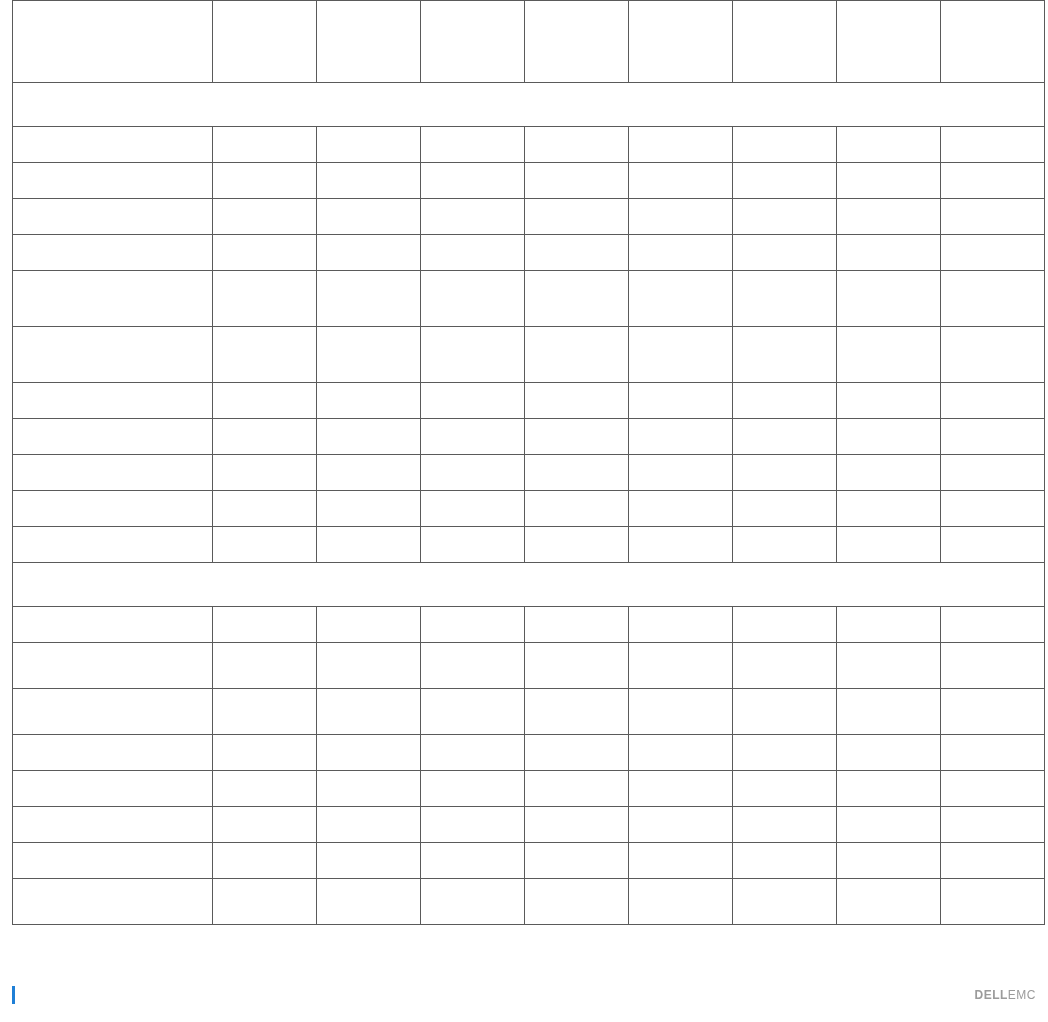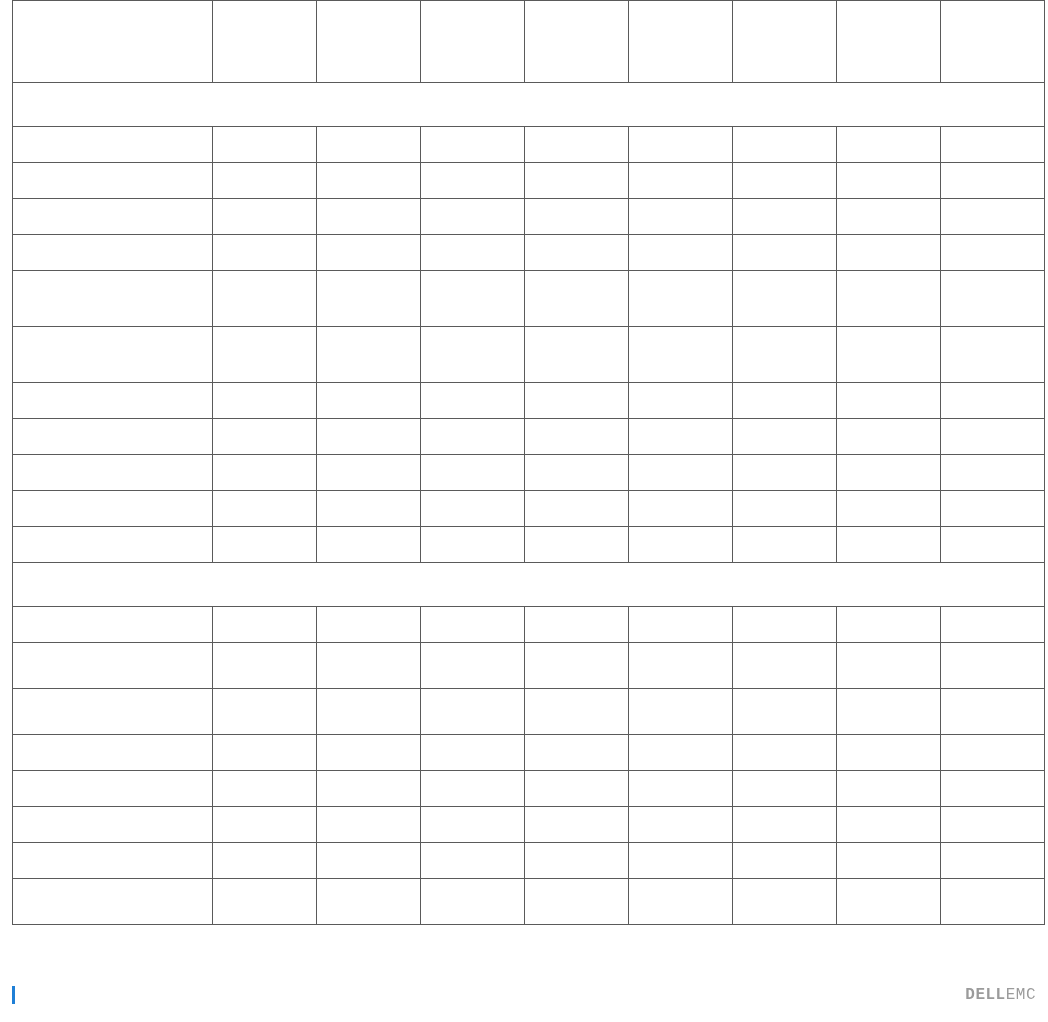--- a/index.html
+++ b/index.html
@@ -10,21 +10,21 @@
   table.grid .hdr td { height: 82px; }
   table.grid .sec td { height: 44px; border-left: 1px solid #5a5a5a; border-right: 1px solid #5a5a5a; }
   table.grid .row td { height: 36px; }
   table.grid .row.tall td { height: 56px; }
   table.grid .row.med td { height: 46px; }
   .col0 { width: 200px; }
   .coln { width: 104px; }
   .footer { position: absolute; left: 12px; right: 12px; bottom: 18px; display: flex; align-items: center; justify-content: space-between; font-size: 11px; color: #808080; }
   .footer .left { display: flex; align-items: center; gap: 10px; }
   .footer .vbar { display: inline-block; width: 3px; height: 18px; background: #1f7fd6; }
-  .footer .logo { font-size: 16px; letter-spacing: 0.5px; color: #9b9b9b; font-family: Liberation Mono, monospace; }
+  .footer .logo { font-size: 12px; letter-spacing: 0.5px; color: #9b9b9b; }
   .footer .logo .d { font-weight: 700; }
   .cell-label { font-size: 10px; padding: 2px 6px; color: #333; }
 </style>
 </head>
 <body>
 <div class="page">
 
 <table class="grid">
   <colgroup>
     <col class="col0">

